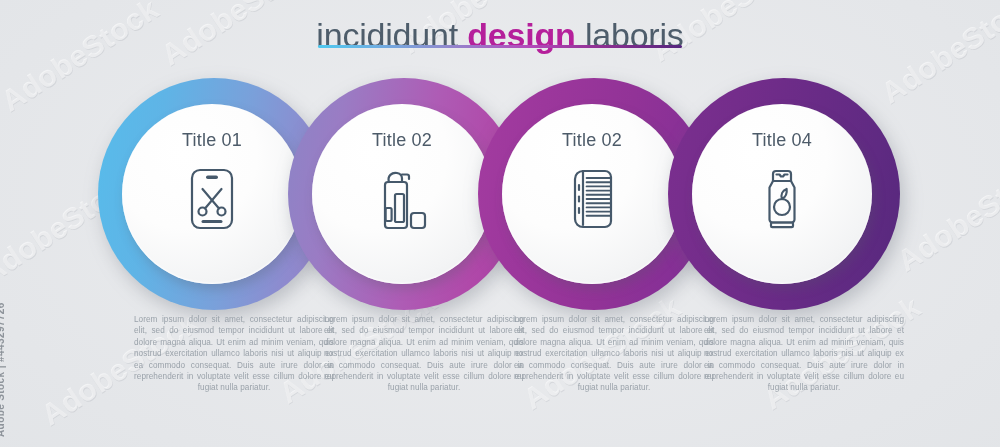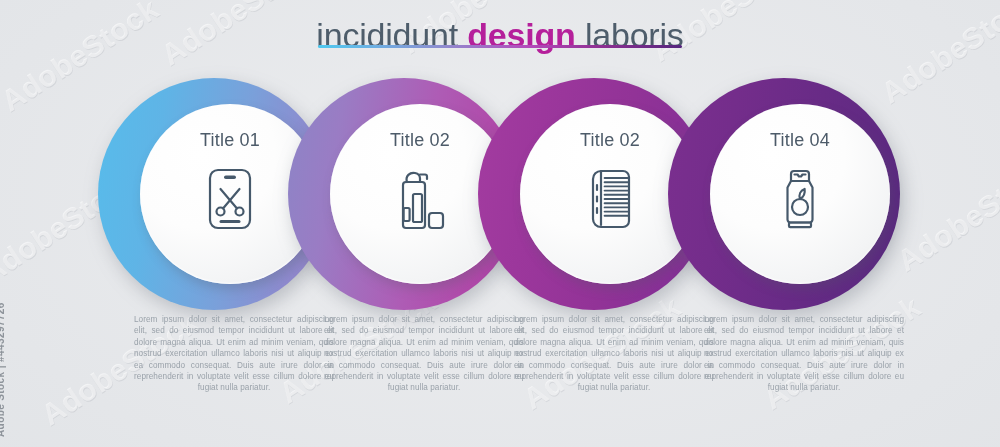--- a/index.html
+++ b/index.html
@@ -103,21 +103,21 @@
     filter: drop-shadow(4px 7px 9px rgba(90,95,110,0.30));
   }
   .ring-1 { background: linear-gradient(100deg, #57bceb 0%, #5fb4e6 26%, #7aa0da 58%, #8e8ace 82%, #9a81c9 100%); }
   .ring-2 { background: linear-gradient(100deg, #8c85c7 0%, #9a7cc4 22%, #ae5cb5 56%, #b049a9 80%, #a73ba2 100%); }
   .ring-3 { background: linear-gradient(100deg, #a33ca0 0%, #9c379c 26%, #923397 58%, #873096 82%, #7c2f90 100%); }
   .ring-4 { background: linear-gradient(100deg, #7b2f8f 0%, #742d8b 26%, #682b86 58%, #5f2a82 82%, #56287c 100%); }
 
   
   .disc {
     position: absolute;
-    left: 42px;
+    left: 24px;
     top: 26px;
     width: 180px;
     height: 180px;
     border-radius: 50%;
     background:
       radial-gradient(circle at 34% 28%, #ffffff 0%, #fdfdfd 42%, #f3f4f5 74%, #e7e9ea 100%);
     box-shadow:
       3px 6px 11px rgba(82,88,102,0.26),
       inset 0 -1px 2px rgba(255,255,255,0.9);
     display: flex;

